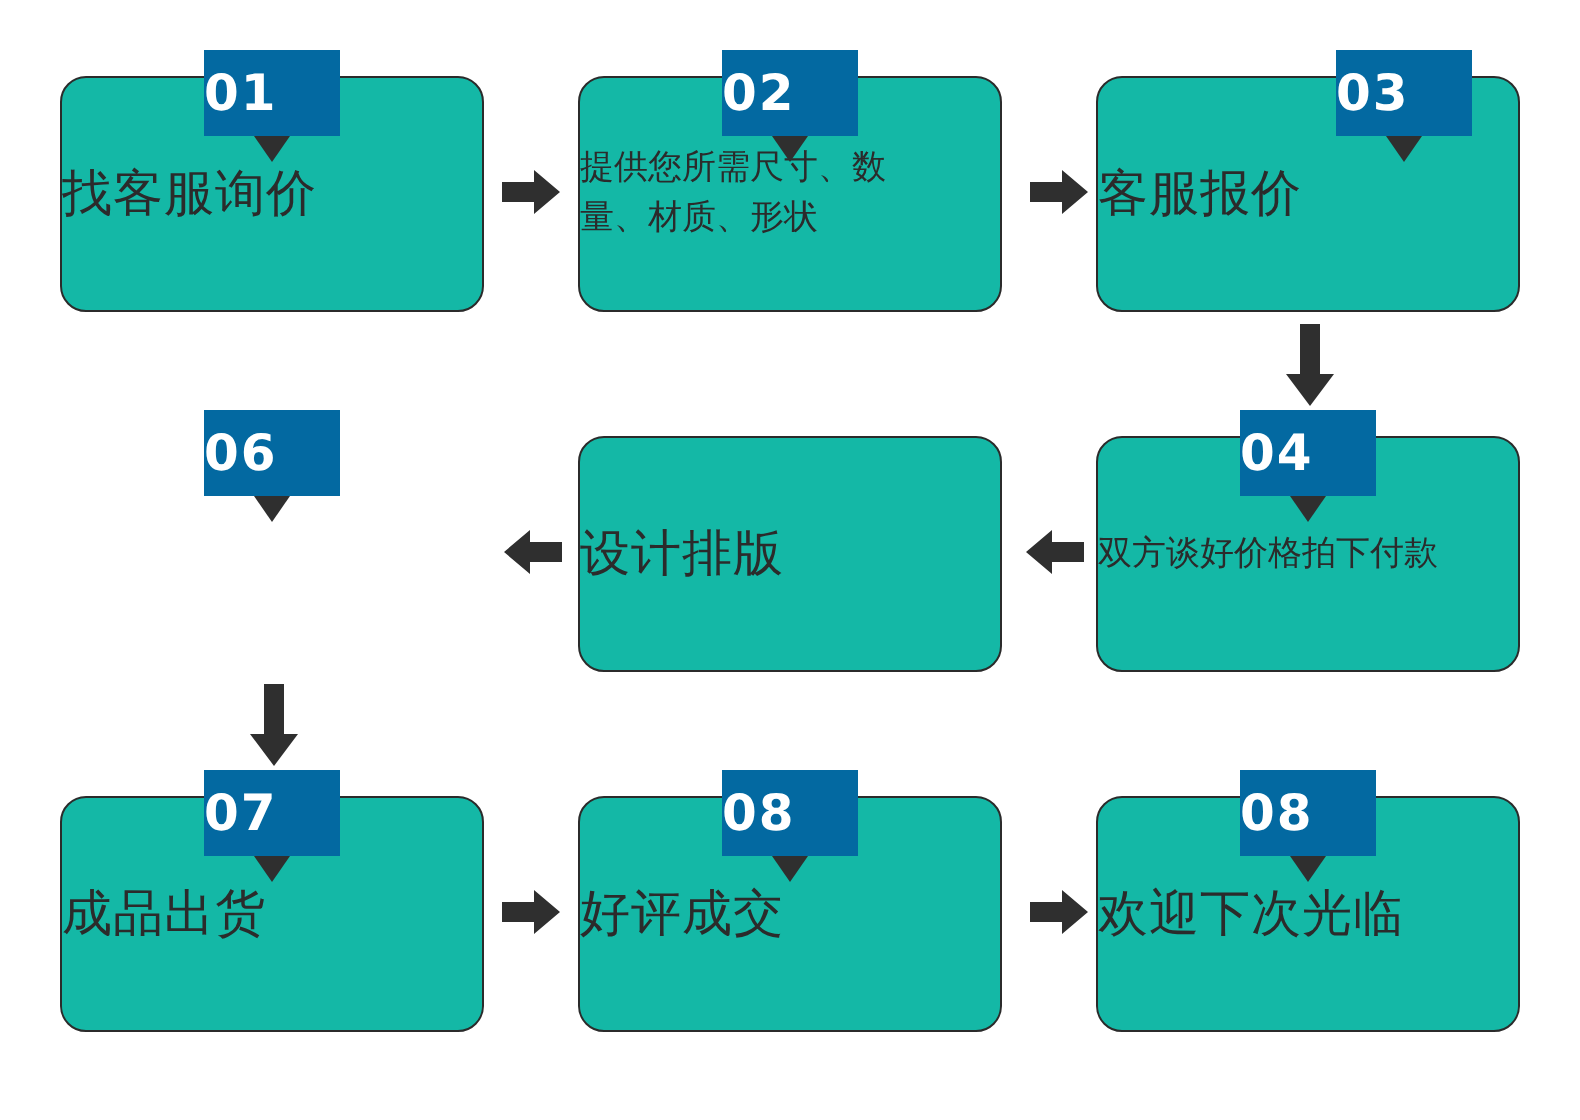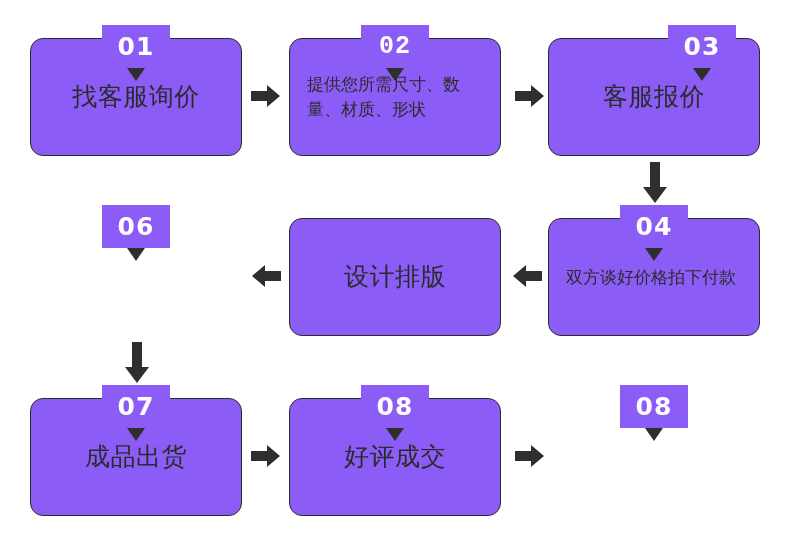--- a/index.html
+++ b/index.html
@@ -21,24 +21,24 @@
   }
 
   
   .flow-box {
     position: absolute;
     width: 212px;
     height: 118px;
     box-sizing: border-box;
     border: 1.6px solid #2b2b2b;
     border-radius: 13px;
-    background: #8b5cf6;
+    background: #14b8a6;
     display: flex;
     align-items: center;
-    justify-content: center;
+    justify-content: flex-start;
   }
   .box-text {
     color: #2b2b2b;
     line-height: 1.35;
     letter-spacing: 0.5px;
     white-space: pre-line;
   }
   .box-text.big {
     font-size: 25px;
     text-align: center;
@@ -50,28 +50,28 @@
     width: 176px;
     letter-spacing: 0px;
     line-height: 1.45;
   }
 
   
   .badge {
     position: absolute;
     width: 68px;
     height: 43px;
-    background: #8b5cf6;
+    background: #0369a1;
     color: #ffffff;
     font-size: 25px;
     font-weight: 700;
     letter-spacing: 1px;
     display: flex;
     align-items: center;
-    justify-content: center;
+    justify-content: flex-start;
     z-index: 5;
   }
   .badge-tip {
     position: absolute;
     left: 50%;
     top: 100%;
     margin-left: -9px;
     width: 0;
     height: 0;
     border-left: 9px solid transparent;
@@ -101,21 +101,21 @@
 
   <div class="arrow" style="left:251px; top:84px;">
     <svg width="30" height="24" viewBox="0 0 30 24" aria-hidden="true">
       <path d="M0 7 L16 7 L16 1 L29 12 L16 23 L16 17 L0 17 Z" fill="#2f2f2f"></path>
     </svg>
   </div>
 
   <div class="flow-box" style="left:289px; top:38px;">
     <div class="box-text small">提供您所需尺寸、数量、材质、形状</div>
   </div>
-  <div class="badge" style="left:361px; top:25px;font-family:Liberation Mono, monospace;">
+  <div class="badge" style="left:361px; top:25px;">
     <span>02</span>
     <span class="badge-tip"></span>
   </div>
 
   <div class="arrow" style="left:515px; top:84px;">
     <svg width="30" height="24" viewBox="0 0 30 24" aria-hidden="true">
       <path d="M0 7 L16 7 L16 1 L29 12 L16 23 L16 17 L0 17 Z" fill="#2f2f2f"></path>
     </svg>
   </div>
 
@@ -189,18 +189,21 @@
     <span>08</span>
     <span class="badge-tip"></span>
   </div>
 
   <div class="arrow" style="left:515px; top:444px;">
     <svg width="30" height="24" viewBox="0 0 30 24" aria-hidden="true">
       <path d="M0 7 L16 7 L16 1 L29 12 L16 23 L16 17 L0 17 Z" fill="#2f2f2f"></path>
     </svg>
   </div>
 
+  <div class="flow-box" style="left:548px; top:398px;">
+    <div class="box-text big">欢迎下次光临</div>
+  </div>
   <div class="badge" style="left:620px; top:385px;">
     <span>08</span>
     <span class="badge-tip"></span>
   </div>
 
 </div>
 
 </body></html>

